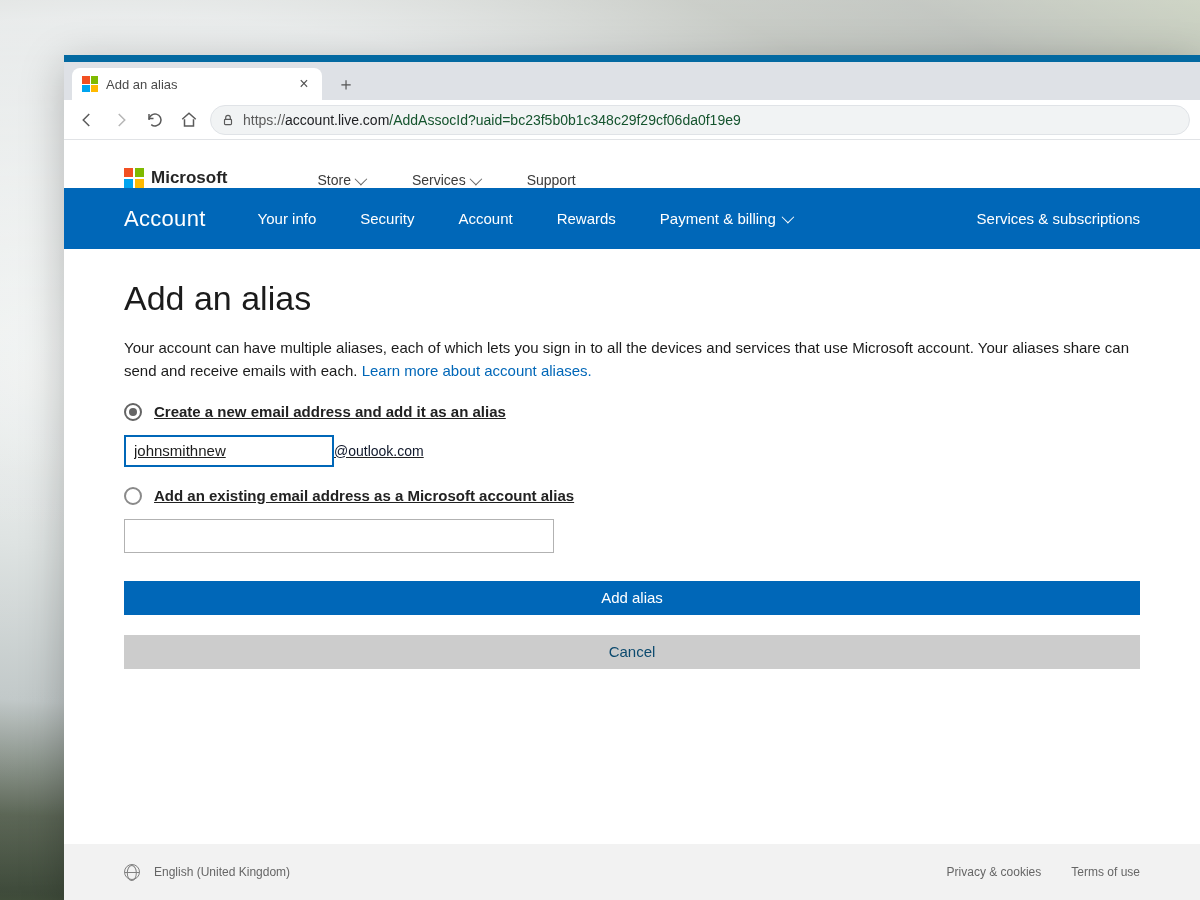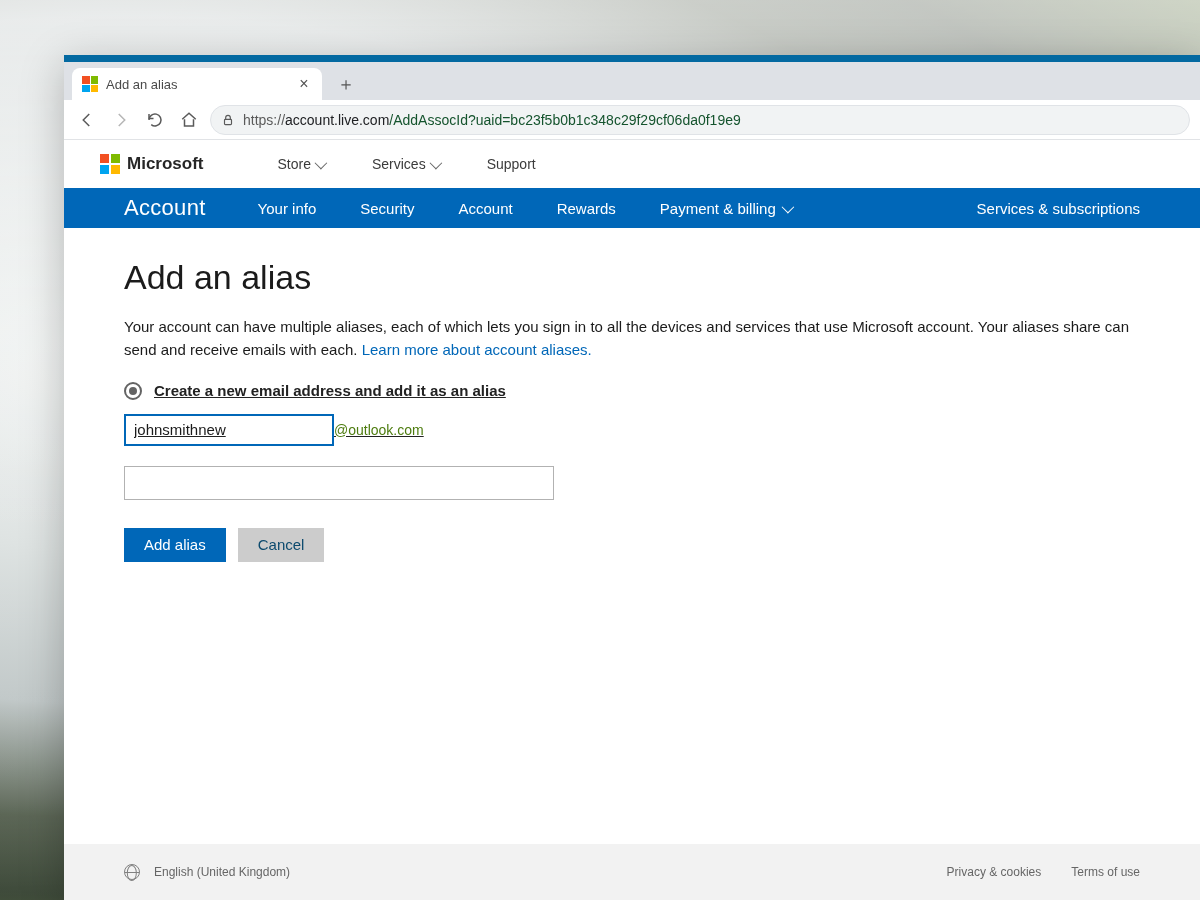--- a/index.html
+++ b/index.html
@@ -74,34 +74,34 @@
   }
   .lock { width: 14px; height: 14px; }
   .url { white-space: nowrap; overflow: hidden; text-overflow: ellipsis; }
   .url .host { color: #202124; }
   .url .path { color: #14532d; }
 
   
   .page { flex: 1; display: flex; flex-direction: column; overflow: hidden; }
 
   
-  .ms-header { height: 48px; display: flex; align-items: center; padding: 0 36px; gap: 44px; font-size: 14px; color: #262626; }
+  .ms-header { height: 48px; display: flex; align-items: flex-end; padding: 0 60px; gap: 60px; font-size: 14px; color: #262626; }
   .ms-logo { display: flex; align-items: center; gap: 7px; margin-right: 30px; }
   .ms-logo .sq { width: 20px; height: 20px; display: grid; grid-template: 1fr 1fr / 1fr 1fr; gap: 2px; }
   .ms-logo .sq span:nth-child(1){background:#f25022;}
   .ms-logo .sq span:nth-child(2){background:#7fba00;}
   .ms-logo .sq span:nth-child(3){background:#00a4ef;}
   .ms-logo .sq span:nth-child(4){background:#ffb900;}
   .ms-logo .word { font-size: 17px; font-weight: 600; }
   .ms-nav { display: flex; gap: 48px; align-items: center; color: #3b3b3b; }
   .ms-nav-item { display: flex; align-items: center; gap: 4px; cursor: pointer; }
   .caret { width: 9px; height: 9px; border-right: 1.5px solid #666; border-bottom: 1.5px solid #666; transform: rotate(45deg) translateY(-2px); }
 
   
-  .account-bar { background: #0067b8; color: #fff; height: 40px; display:flex; align-items:center; padding: 0 60px; gap: 44px; font-size: 15px; }
+  .account-bar { background: #0067b8; color: #fff; height: 61px; display:flex; align-items:center; padding: 0 60px; gap: 44px; font-size: 15px; }
   .account-bar .brand { font-size: 22px; font-weight: 300; margin-right: 8px; letter-spacing: 0.3px; }
   .account-bar .item { white-space: nowrap; display:flex; align-items:center; gap:6px; cursor:pointer;}
   .account-bar .caret { border-color: #fff; }
 
   
   .content { padding: 30px 60px; flex:1; }
   h1.title { font-size: 34px; font-weight: 400; color: #1b1b1b; margin-bottom: 18px; }
   p.desc { font-size: 15px; color: #1b1b1b; line-height: 1.55; }
   p.desc a.learn { color: #0067b8; text-decoration: none; }
 
@@ -109,28 +109,28 @@
   .radio-row { display:flex; align-items:center; gap:12px; font-weight:600; font-size:15px; cursor:pointer;}
   .radio-outer { width: 18px; height: 18px; border: 2px solid #8a8a8a; border-radius: 50%; display:flex; align-items:center; justify-content:center; }
   .radio-outer.selected { border-color: #646464; }
   .radio-inner { width: 8px; height: 8px; border-radius: 50%; background: #646464; }
 
   .email-row { margin-top: 14px; display: flex; align-items: center; gap: 0; }
   .email-input {
     width: 210px; height: 32px; border: 2px solid #0067b8; padding: 0 8px;
     font-size: 15px; color: #1b1b1b; outline: none;
   }
-  .domain-suffix { color: #4d7c0f; }
+  .domain-suffix { color: #0f172a; }
 
   .existing-input {
     width: 430px; height: 34px; border: 1px solid #b2b2b2; background: #fff;
     padding: 0 8px; font-size: 15px;
   }
 
-  .button-row { margin-top: 28px; display:flex; gap: 12px; }
+  .button-row { margin-top: 28px; display:flex; gap: 20px; flex-direction: column; }
   .btn { height: 34px; padding: 0 20px; font-size: 15px; border:none; cursor:pointer; }
   .btn-primary { background: #0067b8; color: #fff; }
   .btn-secondary { background: #cccccc; color: #0c4a6e; }
 
   
   .footer {
     background: #f2f2f2; height: 56px; display:flex; align-items:center;
     padding: 0 60px; color: #666; font-size: 12px; gap: 14px;
   }
   .footer .globe { width:16px; height:16px; border:1.4px solid #808080; border-radius:50%; position:relative; }
@@ -249,20 +249,24 @@
             </span>
           <span>Create a new email address and add it as an alias</span>
         </div>
         <div class="email-row">
           <input class="email-input" value="johnsmithnew" style="">
           <span class="domain-suffix">@outlook.com</span>
         </div>
       </div>
 
       <div class="option">
+        <div class="radio-row">
+          <span class="radio-outer"></span>
+          <span>Add an existing email address as a Microsoft account alias</span>
+        </div>
         <div class="email-row">
           <input class="existing-input" value="" style="">
         </div>
       </div>
 
       <div class="button-row">
         <button class="btn btn-primary">Add alias</button>
         <button class="btn btn-secondary">Cancel</button>
       </div>
     </div>

